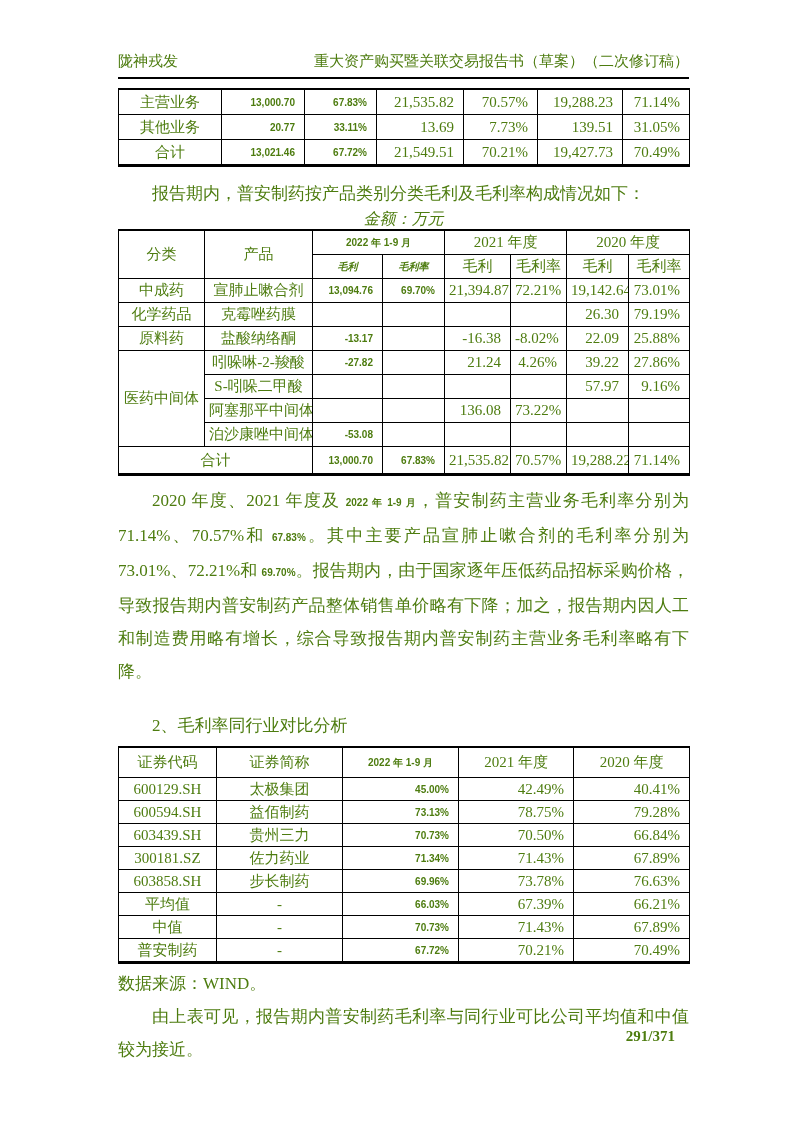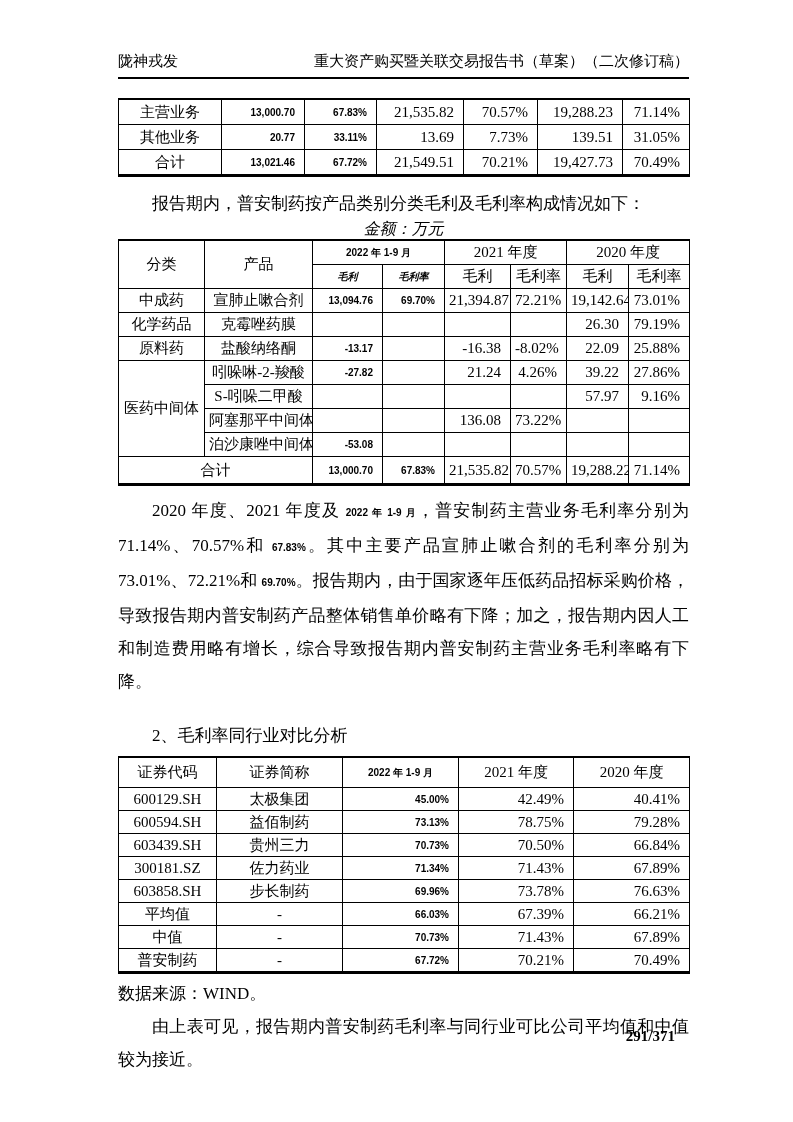--- a/index.html
+++ b/index.html
@@ -1,20 +1,20 @@
 <!DOCTYPE html>
 <html><head>
 <meta charset="utf-8">
 <style>
   html, body { margin: 0; padding: 0; background: #ffffff; }
   .page {
     position: relative;
     width: 793px; height: 1122px;
     background: #ffffff;
-    color: #000000;
+    color: #4d7c0f;
     font-family: "Liberation Serif", "DejaVu Serif", serif;
     overflow: hidden;
     box-sizing: border-box;
   }
   .doc-header {
     margin: 0 104px 0 118px;
     padding-top: 52px;
     padding-bottom: 6px;
     display: flex;
     justify-content: space-between;
@@ -33,21 +33,21 @@
     overflow: hidden;
     white-space: nowrap;
     font-weight: normal;
   }
   .c { text-align: center; }
   .r { text-align: right; padding-right: 9px; }
   .b { font-weight: normal; }
   .hl { font-family: "Liberation Sans", "DejaVu Sans", sans-serif; font-weight: bold; font-size: 10px; }
   .it { font-style: italic; }
 
-  .intro-table { margin-top: 19px; }
+  .intro-table { margin-top: 9px; }
   .intro-table td { height: 24px; }
 
   .lead-para { margin: 12px 0 0 0; font-size: 17px; line-height: 30px; text-indent: 2em; }
   .unit-note { font-size: 16px; line-height: 20px; text-align: center; margin: 0; font-style: italic; }
 
   .product-table th, .product-table td { height: 23px; }
   .product-table tr.total td { height: 26px; }
 
   .body-para { margin: 8px 0 0 0; font-size: 17px; line-height: 33px; text-align: justify; text-indent: 2em; }
   .section-heading { margin: 26px 0 0 0; font-size: 17px; line-height: 24px; text-indent: 2em; font-weight: normal; }

